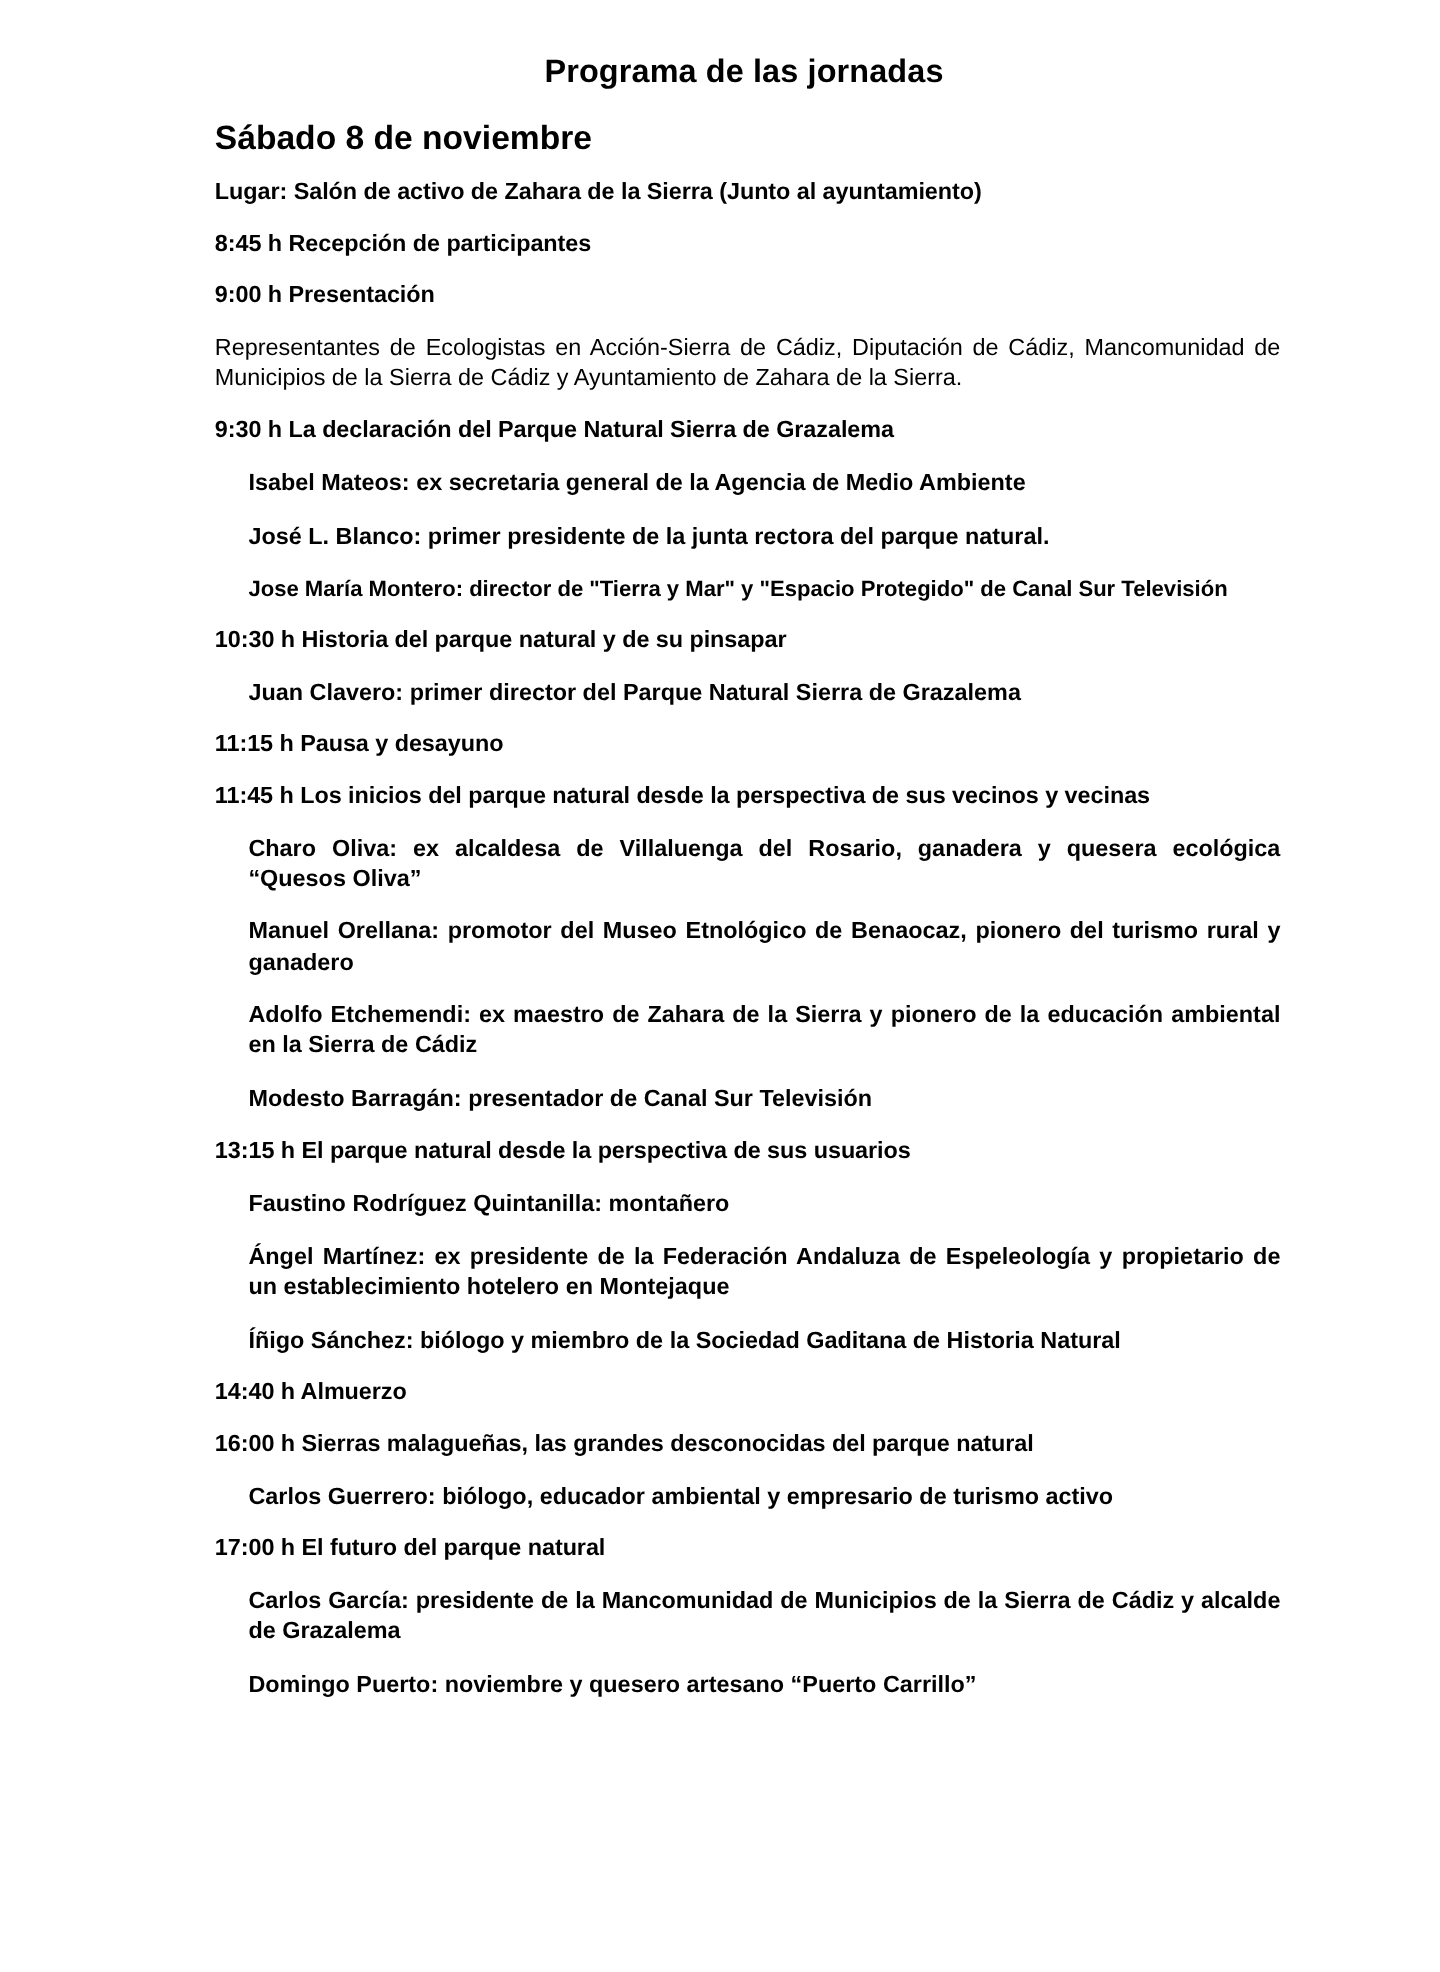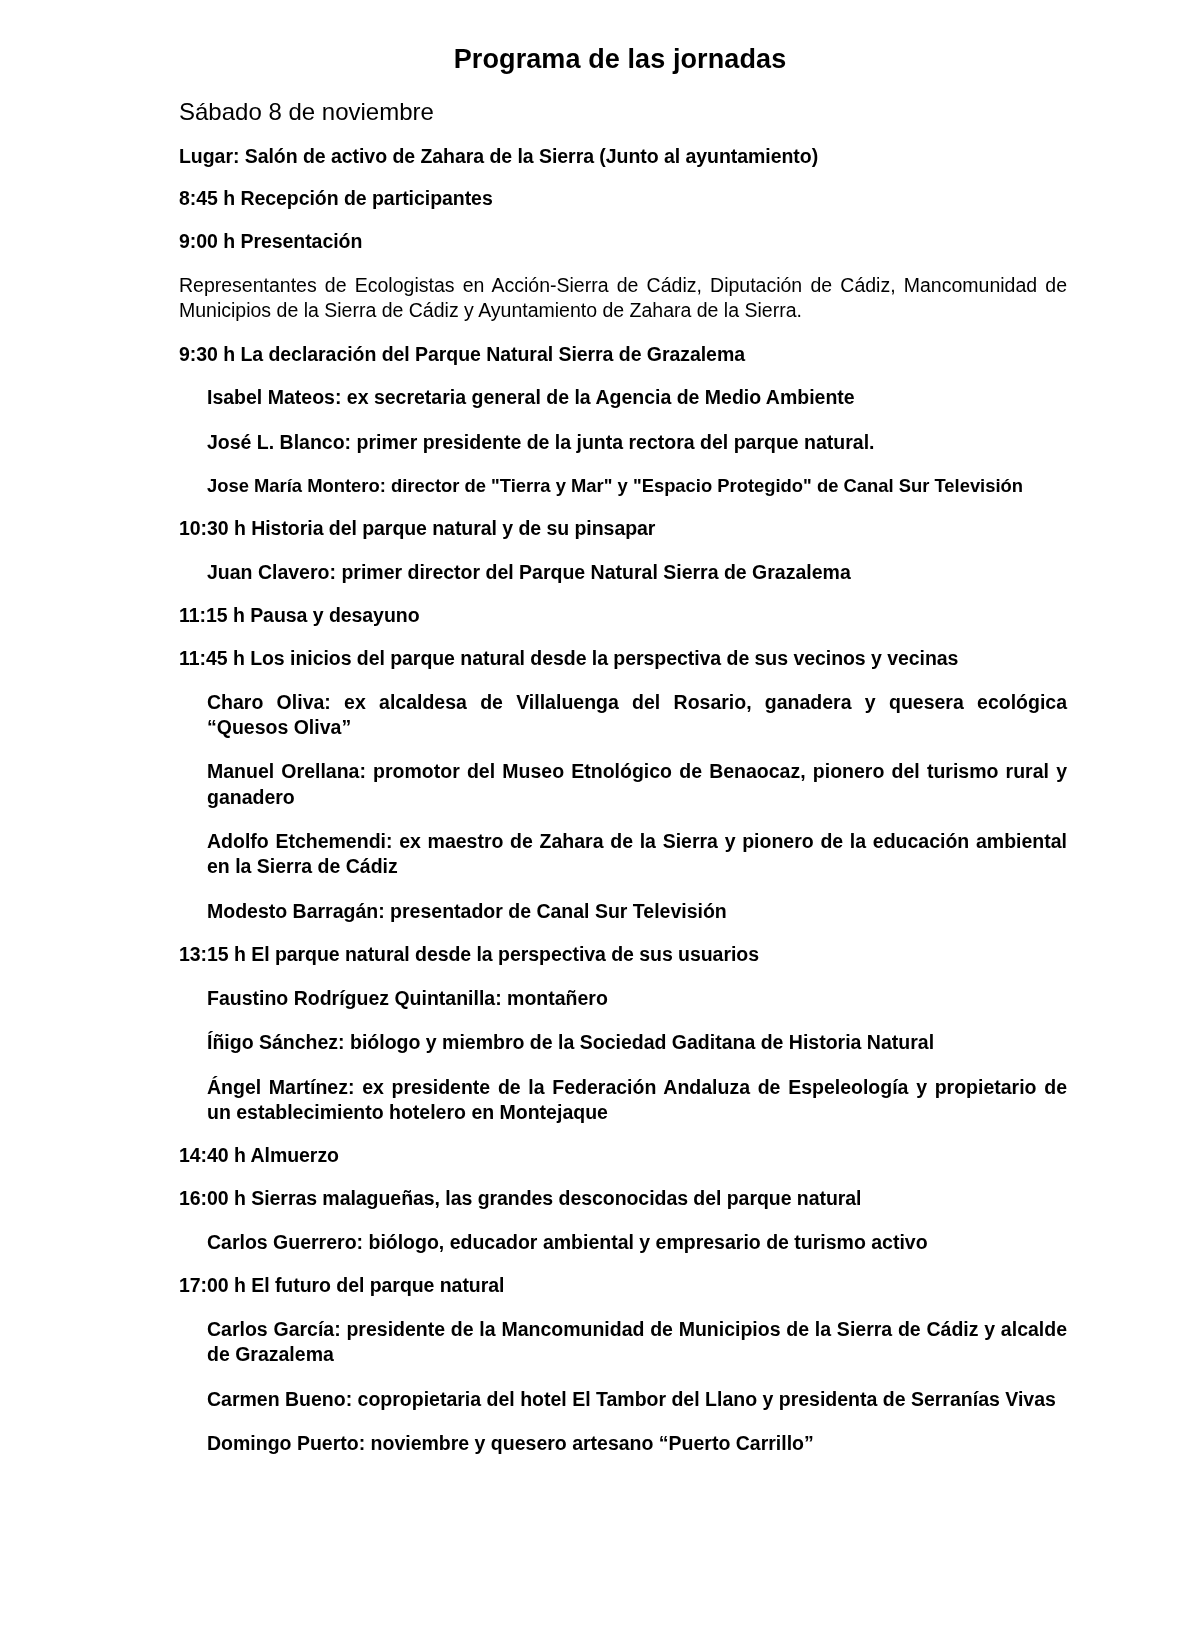--- a/index.html
+++ b/index.html
@@ -28,22 +28,22 @@
   .doc-title {
     font-size: 27px;
     font-weight: bold;
     text-align: center;
     letter-spacing: 0.1px;
     margin: 0 0 22px 0;
     padding-right: 6px;
     line-height: 1.18;
   }
   .day-heading {
-    font-size: 24px;
-    font-weight: normal;
+    font-size: 28px;
+    font-weight: bold;
     margin: 0 0 18px 0;
     line-height: 1.2;
   }
   .block {
     margin: 0 0 19px 0;
   }
   .line-bold {
     font-size: 19.5px;
     font-weight: bold;
     line-height: 1.22;
@@ -105,31 +105,30 @@
       <div class="schedule-item">
         <p class="line-bold block">11:45 h Los inicios del parque natural desde la perspectiva de sus vecinos y vecinas</p>
         <p class="speaker">Charo Oliva: ex alcaldesa de Villaluenga del Rosario, ganadera y quesera ecológica “Quesos Oliva”</p>
         <p class="speaker">Manuel Orellana: promotor del Museo Etnológico de Benaocaz, pionero del turismo rural y ganadero</p>
         <p class="speaker">Adolfo Etchemendi: ex maestro de Zahara de la Sierra y pionero de la educación ambiental en la Sierra de Cádiz</p>
         <p class="speaker">Modesto Barragán: presentador de Canal Sur Televisión</p>
       </div>
       <div class="schedule-item">
         <p class="line-bold block">13:15 h El parque natural desde la perspectiva de sus usuarios</p>
         <p class="speaker">Faustino Rodríguez Quintanilla: montañero</p>
+        <p class="speaker">Ángel Martínez: ex presidente de la Federación Andaluza de Espeleología y propietario de un establecimiento hotelero en Montejaque</p>
         <p class="speaker">Íñigo Sánchez: biólogo y miembro de la Sociedad Gaditana de Historia Natural</p>
-        <p class="speaker">Ángel Martínez: ex presidente de la Federación Andaluza de Espeleología y propietario de un establecimiento hotelero en Montejaque</p>
       </div>
       <div class="schedule-item">
         <p class="line-bold block">14:40 h Almuerzo</p>
       </div>
       <div class="schedule-item">
         <p class="line-bold block">16:00 h Sierras malagueñas, las grandes desconocidas del parque natural</p>
         <p class="speaker">Carlos Guerrero: biólogo, educador ambiental y empresario de turismo activo</p>
       </div>
       <div class="schedule-item">
         <p class="line-bold block">17:00 h El futuro del parque natural</p>
         <p class="speaker">Carlos García: presidente de la Mancomunidad de Municipios de la Sierra de Cádiz y alcalde de Grazalema</p>
-        <p class="speaker">Carmen Bueno: copropietaria del hotel El Tambor del Llano y presidenta de Serranías Vivas</p>
         <p class="speaker">Domingo Puerto: noviembre y quesero artesano “Puerto Carrillo”</p>
       </div>
     </div>
 
 </div>
 
 </body></html>

